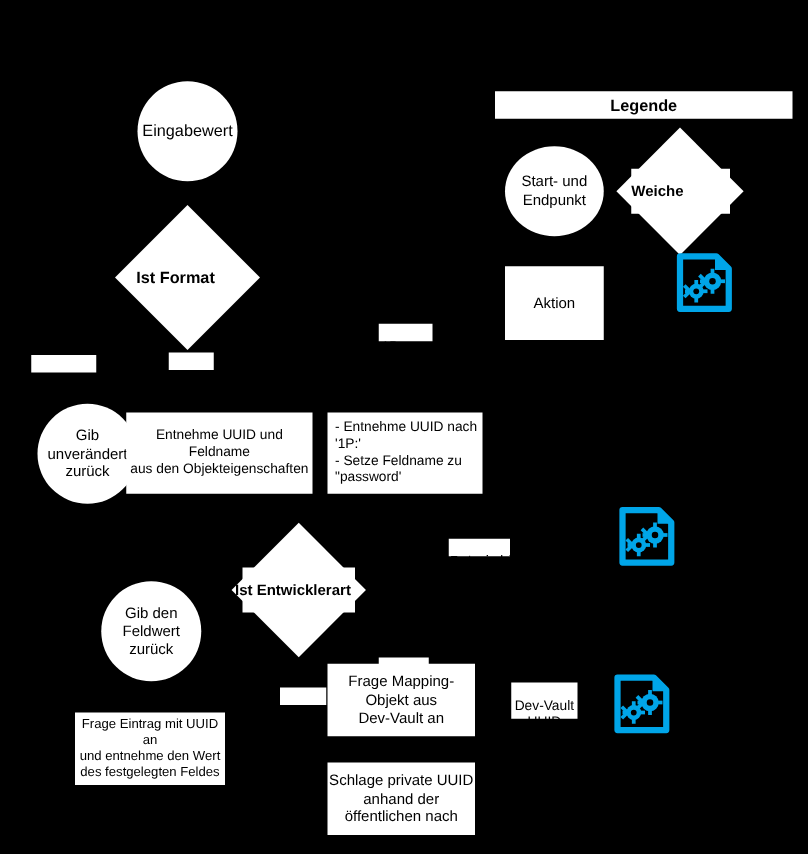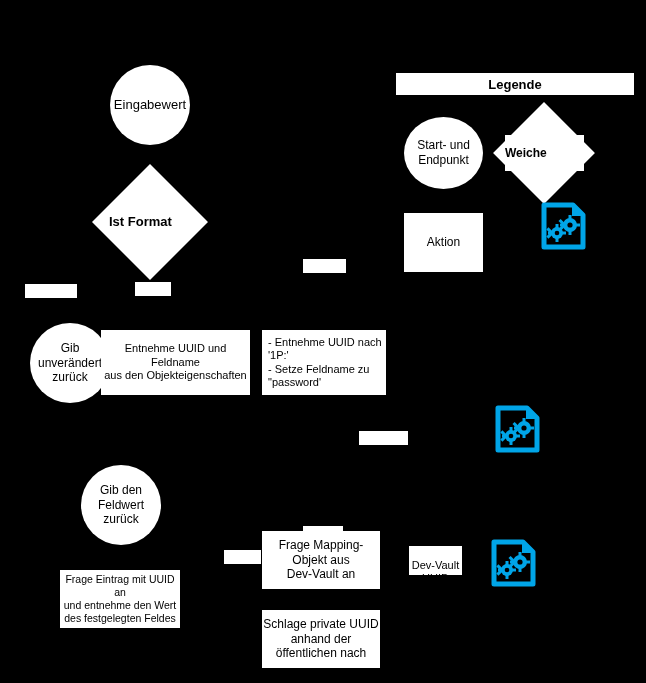--- a/index.html
+++ b/index.html
@@ -122,20 +122,25 @@
   <div class="node boxleft" style="left:262px; top:330px; width:124px; height:65px; font-size:11px;">
     <span>- Entnehme UUID nach '1P:'
 - Setze Feldname zu
 "password'</span>
   </div>
 
   <div class="edge-label" style="left:359px; top:431px; width:49px; height:14px; font-size:11px;font-family:Liberation Mono, monospace;">
     <span>Entwicklerart</span>
   </div>
 
+  <div class="diamond-wrap" style="left:188px; top:434px; width:103px; height:76px;">
+    <div class="diamond-shape" style="width:76px; height:76px; left:13px;"></div>
+    <div class="diamond-shape" style="transform:none; left:6px; top:20px; width:90px; height:36px;"></div>
+    <span class="diamond-label" style="font-size:12px; white-space:nowrap;">Ist Entwicklerart</span>
+  </div>
 
   <div class="edge-label" style="left:303px; top:479px; width:40px; height:14px; font-size:11px;margin-top:47px;">
     <span>extern</span>
   </div>
 
   <div class="node circle" style="left:81px; top:465px; width:80px; height:80px; font-size:12px;">
     <span>Gib den
 Feldwert
 zurück</span>
   </div>

